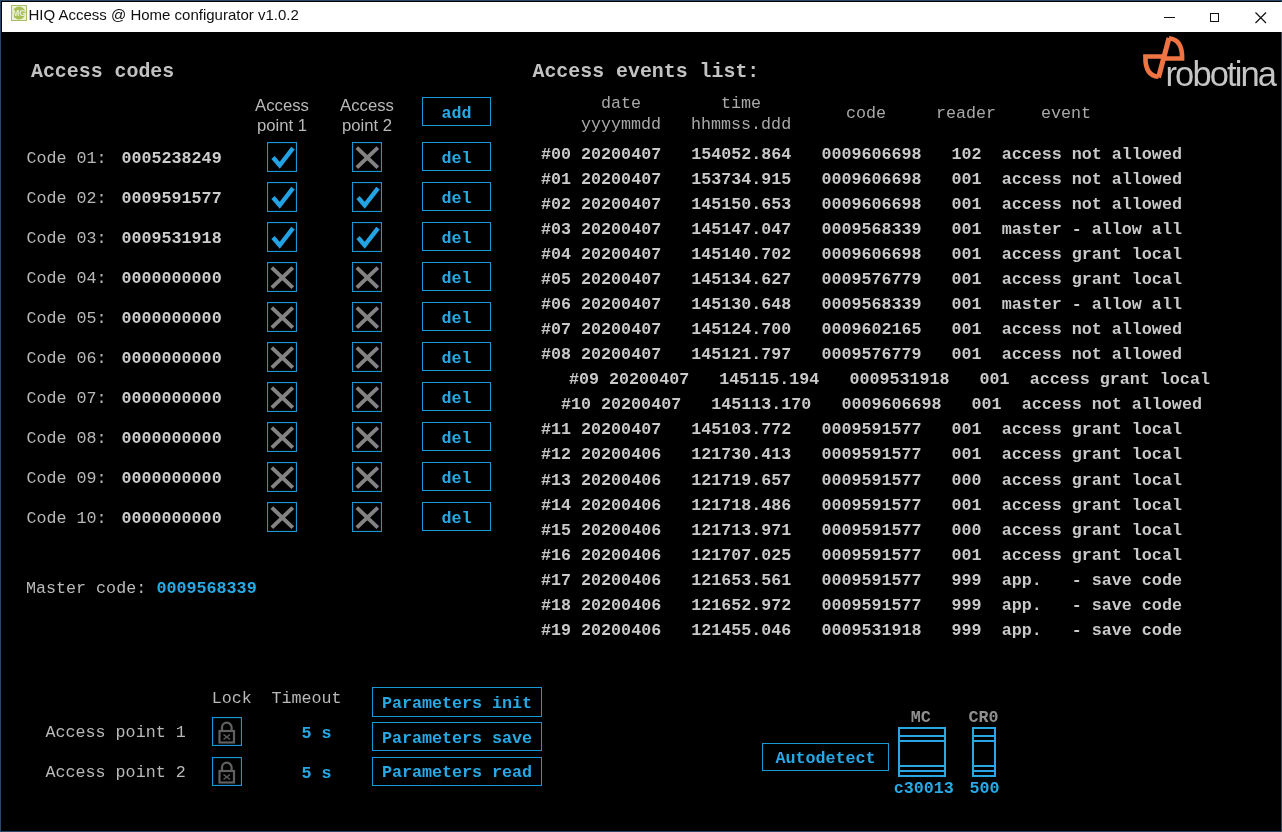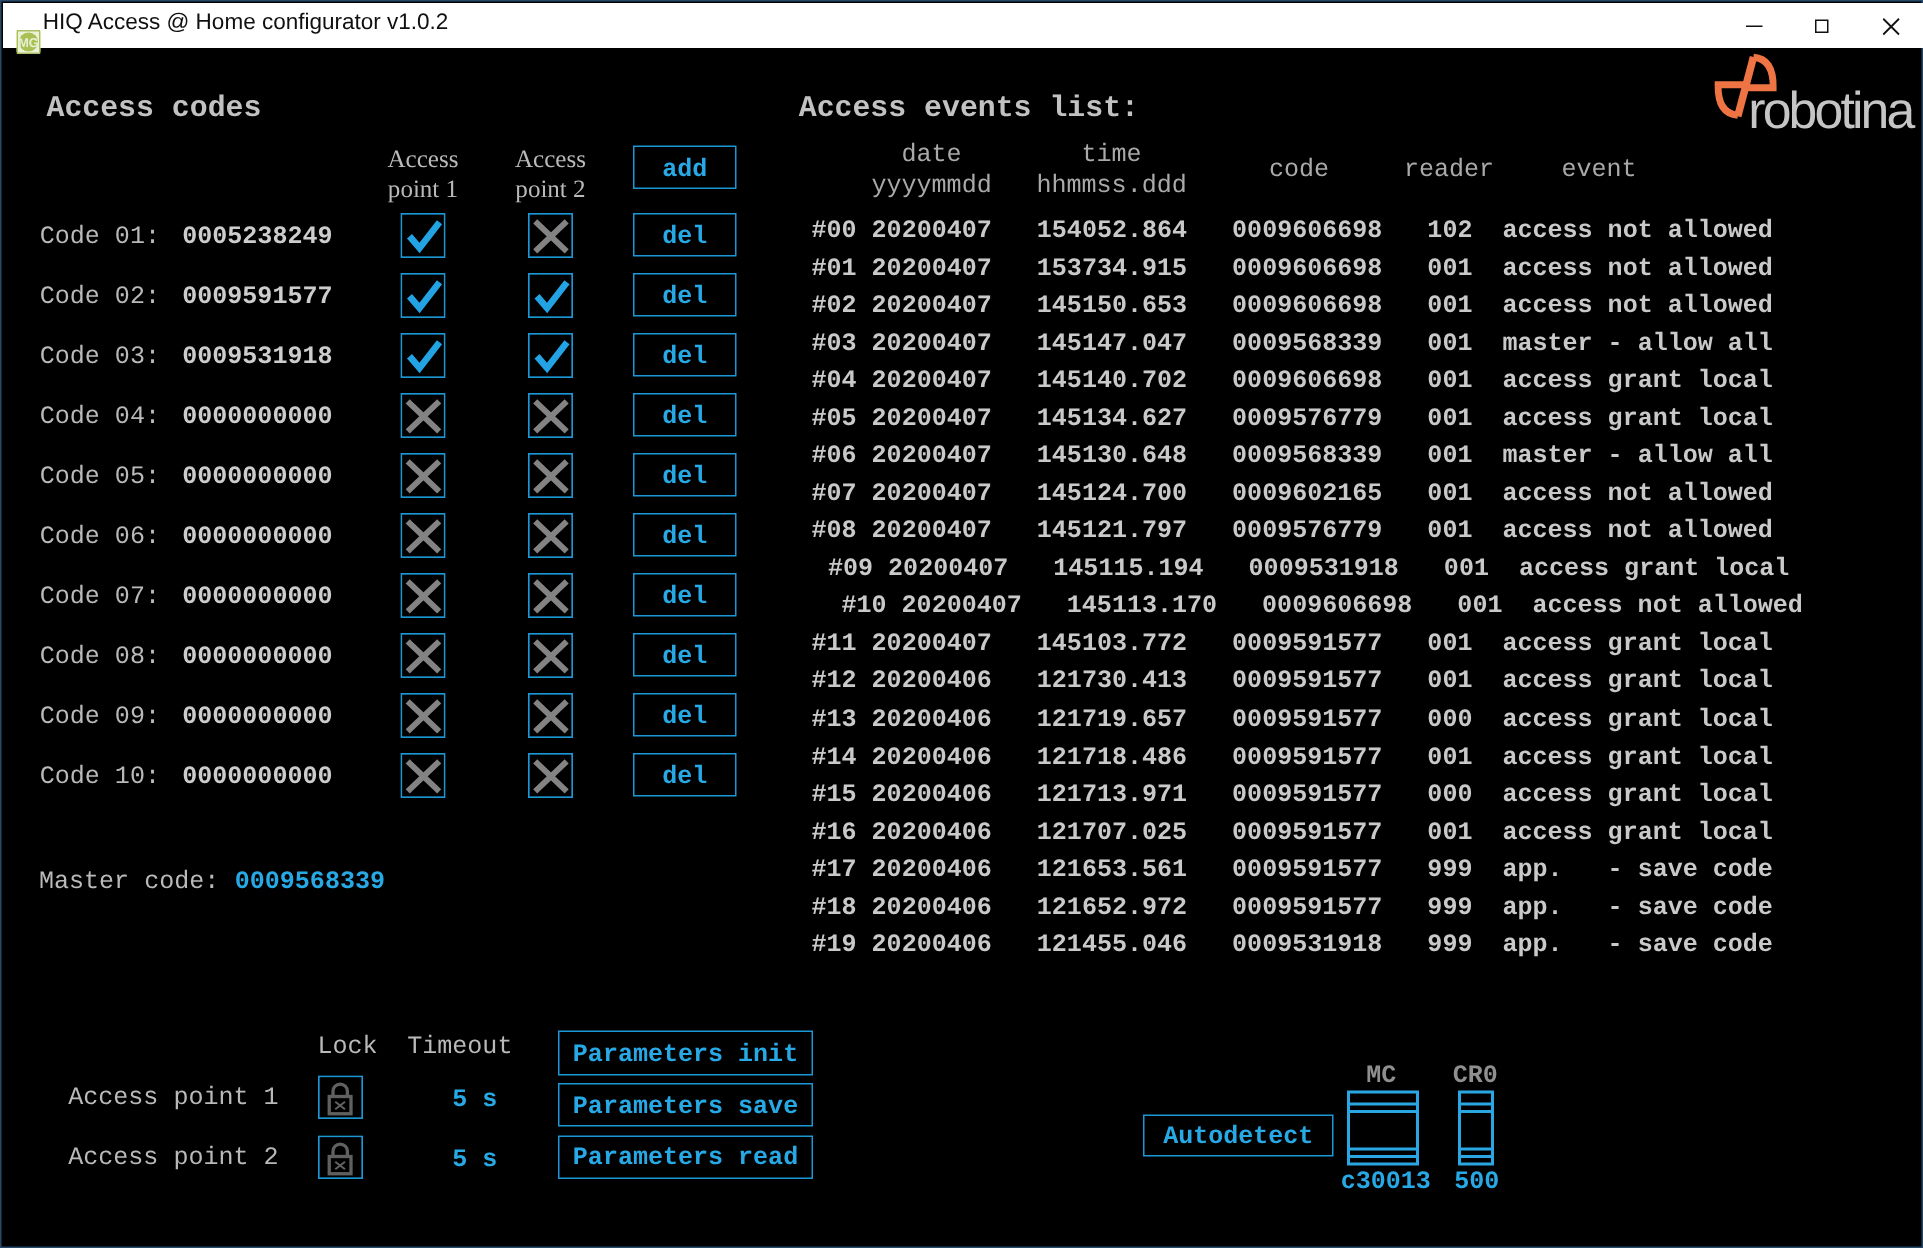--- a/index.html
+++ b/index.html
@@ -7,26 +7,26 @@
   .t{position:absolute;font-family:"Liberation Mono",monospace;font-size:16.7px;line-height:1;white-space:pre}
   .b{font-weight:bold}
   .r{color:#b9b9b9}
   .v{color:#cdcdcd}
   .ev{color:#c9c9c9}
   .hd{color:#a9a9a9}
   .h1{position:absolute;font-family:"Liberation Mono",monospace;font-weight:bold;font-size:19.9px;line-height:1;color:#c2c2c2;white-space:pre}
   .blue{color:#27a9e6}
   .btn{position:absolute;box-sizing:border-box;border:1px solid #1b97d5;display:flex;align-items:center;justify-content:center;padding-top:3px;
        font-family:"Liberation Mono",monospace;font-weight:bold;font-size:16.7px;color:#27a9e6}
-  .col2{position:absolute;font-family:Liberation Serif, serif;font-size:16.7px;line-height:20.5px;color:#b9b9b9;text-align:center;white-space:pre}
+  .col2{position:absolute;font-family:Liberation Sans, sans-serif;font-size:16.7px;line-height:20.5px;color:#b9b9b9;text-align:center;white-space:pre}
   .devline{position:absolute;left:0;width:100%;height:2px;background:#2aa7e3}
 </style></head><body>
 <div class="win">
   <div class="tb">
-    <div class="abs" style="left:9px;top:18px;width:16px;height:16px;background:#bef264;border-radius:2px">
+    <div class="abs" style="left:9px;top:3px;width:16px;height:16px;background:#bef264;border-radius:2px">
       <svg width="16" height="16">
           <rect x="0.5" y="0.5" width="15" height="15" fill="#edf1da" stroke="#aabf63"></rect>
           <circle cx="8" cy="8" r="6.4" fill="#a9c055"></circle>
           <text x="8" y="11" font-family="Liberation Sans" font-size="8.5" font-weight="bold" fill="#e9efd4" text-anchor="middle">MG</text>
         </svg>
     </div>
     <div class="abs" style="left:26.5px;top:5.2px;font-family:'Liberation Sans',sans-serif;font-size:15px;line-height:1;color:#101010">HIQ Access @ Home configurator v1.0.2</div>
     <div class="abs" style="left:1162px;top:15px;width:10.5px;height:1.3px;background:#111"></div>
     <div class="abs" style="left:1207.5px;top:10.5px;width:9px;height:9px;border:1.2px solid #111;box-sizing:border-box"></div>
     <svg class="abs" style="left:1252.5px;top:9.7px" width="12" height="12">
@@ -167,21 +167,21 @@
 
 <div class="t b ev" style="left:540px;top:145.8px">#00 20200407   154052.864   0009606698   102  access not allowed</div>
 <div class="t b ev" style="left:540px;top:170.9px">#01 20200407   153734.915   0009606698   001  access not allowed</div>
 <div class="t b ev" style="left:540px;top:195.9px">#02 20200407   145150.653   0009606698   001  access not allowed</div>
 <div class="t b ev" style="left:540px;top:221.0px">#03 20200407   145147.047   0009568339   001  master - allow all</div>
 <div class="t b ev" style="left:540px;top:246.0px">#04 20200407   145140.702   0009606698   001  access grant local</div>
 <div class="t b ev" style="left:540px;top:271.1px">#05 20200407   145134.627   0009576779   001  access grant local</div>
 <div class="t b ev" style="left:540px;top:296.1px">#06 20200407   145130.648   0009568339   001  master - allow all</div>
 <div class="t b ev" style="left:540px;top:321.1px">#07 20200407   145124.700   0009602165   001  access not allowed</div>
 <div class="t b ev" style="left:540px;top:346.2px">#08 20200407   145121.797   0009576779   001  access not allowed</div>
-<div class="t b ev" style="left:551px;top:371.2px">#09 20200407   145115.194   0009531918   001  access grant local</div>
+<div class="t b ev" style="left:568px;top:371.2px">#09 20200407   145115.194   0009531918   001  access grant local</div>
 <div class="t b ev" style="left:560px;top:396.3px">#10 20200407   145113.170   0009606698   001  access not allowed</div>
 <div class="t b ev" style="left:540px;top:421.4px">#11 20200407   145103.772   0009591577   001  access grant local</div>
 <div class="t b ev" style="left:540px;top:446.4px">#12 20200406   121730.413   0009591577   001  access grant local</div>
 <div class="t b ev" style="left:540px;top:471.5px">#13 20200406   121719.657   0009591577   000  access grant local</div>
 <div class="t b ev" style="left:540px;top:496.5px">#14 20200406   121718.486   0009591577   001  access grant local</div>
 <div class="t b ev" style="left:540px;top:521.5px">#15 20200406   121713.971   0009591577   000  access grant local</div>
 <div class="t b ev" style="left:540px;top:546.6px">#16 20200406   121707.025   0009591577   001  access grant local</div>
 <div class="t b ev" style="left:540px;top:571.7px">#17 20200406   121653.561   0009591577   999  app.   - save code</div>
 <div class="t b ev" style="left:540px;top:596.7px">#18 20200406   121652.972   0009591577   999  app.   - save code</div>
 <div class="t b ev" style="left:540px;top:621.8px">#19 20200406   121455.046   0009531918   999  app.   - save code</div>

